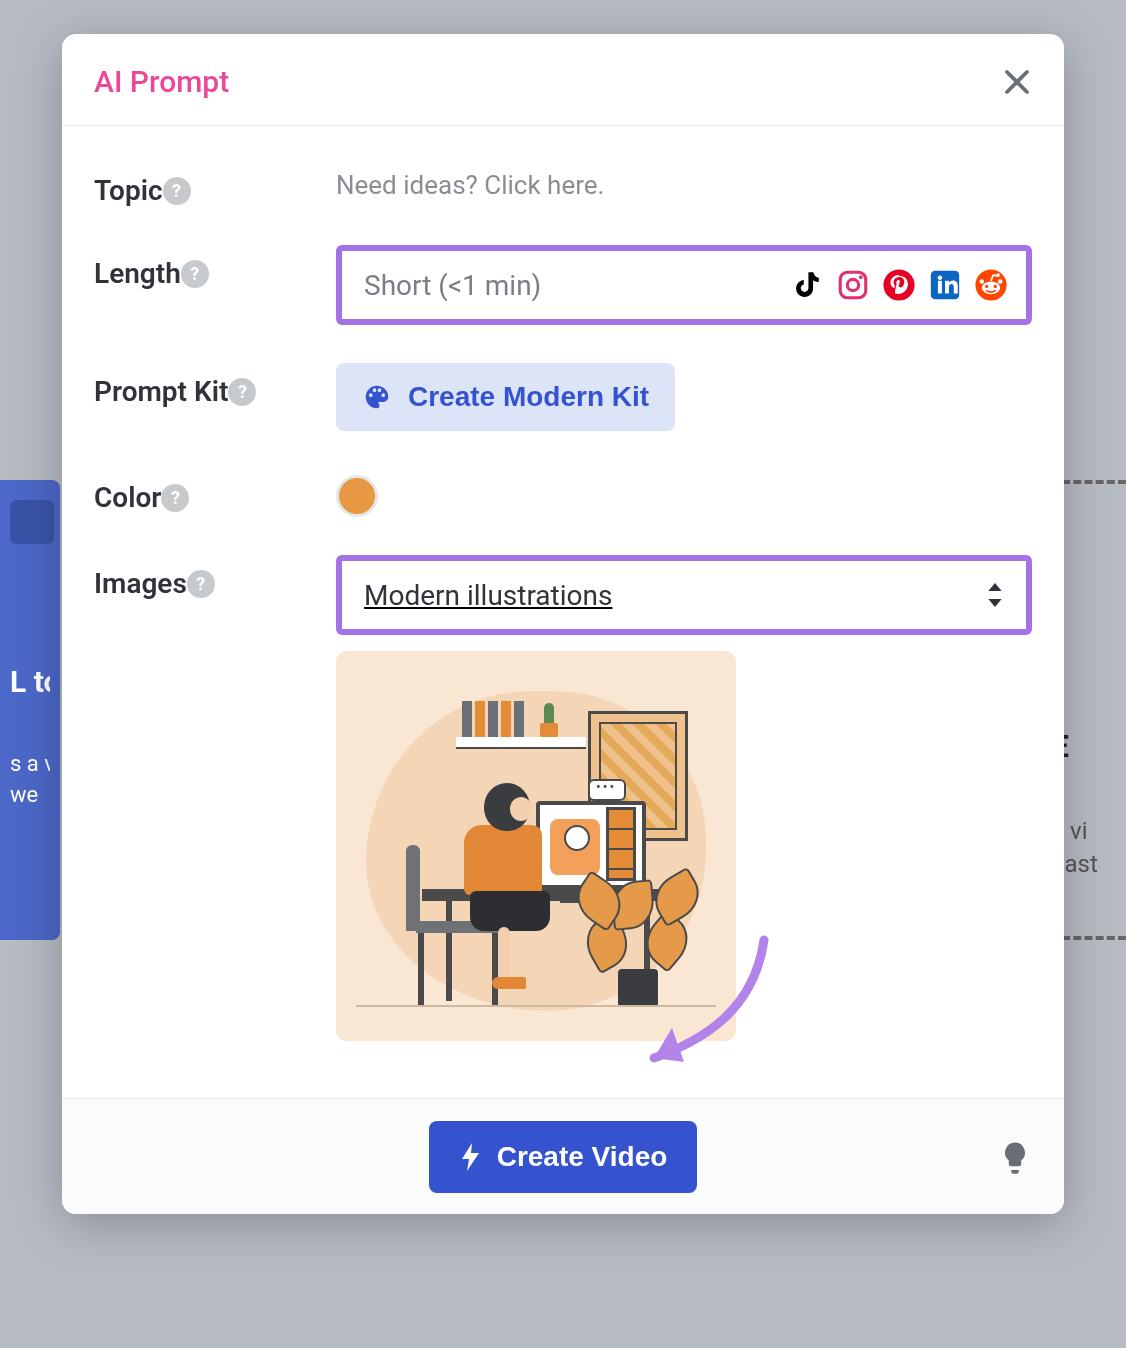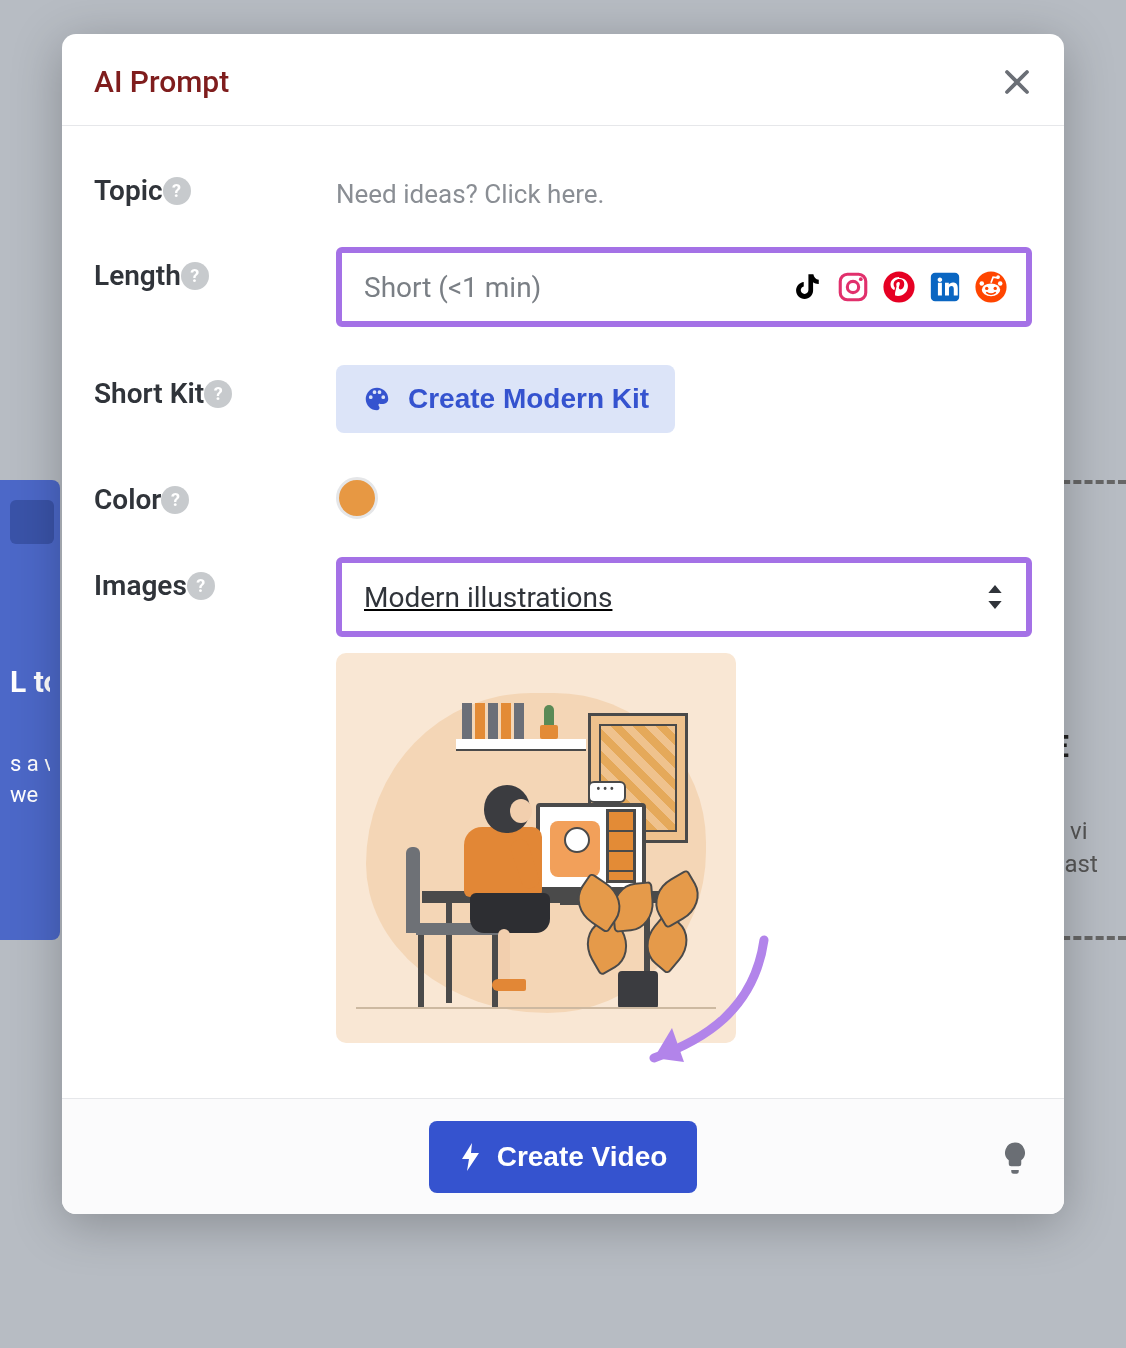--- a/index.html
+++ b/index.html
@@ -59,21 +59,21 @@
 }
 .modal-header {
   display: flex;
   align-items: center;
   justify-content: space-between;
   padding: 30px 32px 26px 32px;
   border-bottom: 1px solid #e6e7ea;
 }
 .modal-title {
   font-size: 30px;
-  color: #7f1d1d;
+  color: #ec4899;
   font-weight: 500;
 }
 .close-x {
   width: 30px;
   height: 30px;
   cursor: pointer;
   color: #6b6f76;
 }
 .close-x svg { width: 100%; height: 100%; }
 
@@ -114,21 +114,21 @@
   width: 100%;
   height: 68px;
   border: 1px solid #d7d9dc;
   border-radius: 8px;
   padding: 0 22px;
   font-size: 28px;
   color: #4b5057;
   background: #fff;
 }
 .hint {
-  margin-top: 17px;
+  margin-top: 8px;
   font-size: 26px;
   color: #8a8e94;
 }
 
 .length-box {
   border: 6px solid #a471e6;
   border-radius: 6px;
   height: 80px;
   display: flex;
   align-items: center;
@@ -366,21 +366,21 @@
                   <path d="M12 9l1.5-4 3.5.5" stroke="#fff" stroke-width="1.2" fill="none"></path>
                 </svg>
               </span>
           </div>
         </div>
       </div>
     </div>
 
     <div class="row">
       <div class="label-col">
-        <span>Short Kit</span>
+        <span>Prompt Kit</span>
         <span class="help-dot">?</span>
       </div>
       <div class="field-col">
         <button class="brand-kit-btn">
           <svg class="palette-icon" viewBox="0 0 24 24">
               <path fill="#3553cf" d="M12 3a9 9 0 0 0 0 18c1.2 0 2-.9 2-2 0-.6-.3-1.1-.6-1.5-.3-.4-.4-.9-.1-1.3.3-.4.8-.5 1.3-.2H17a4 4 0 0 0 4-4c0-5-4-9-9-9zm-5 9a1.5 1.5 0 1 1 0-3 1.5 1.5 0 0 1 0 3zm3-4a1.5 1.5 0 1 1 0-3 1.5 1.5 0 0 1 0 3zm4 0a1.5 1.5 0 1 1 0-3 1.5 1.5 0 0 1 0 3zm3 4a1.5 1.5 0 1 1 0-3 1.5 1.5 0 0 1 0 3z"></path>
             </svg>
           <span>Create Modern Kit</span>
         </button>
       </div>

